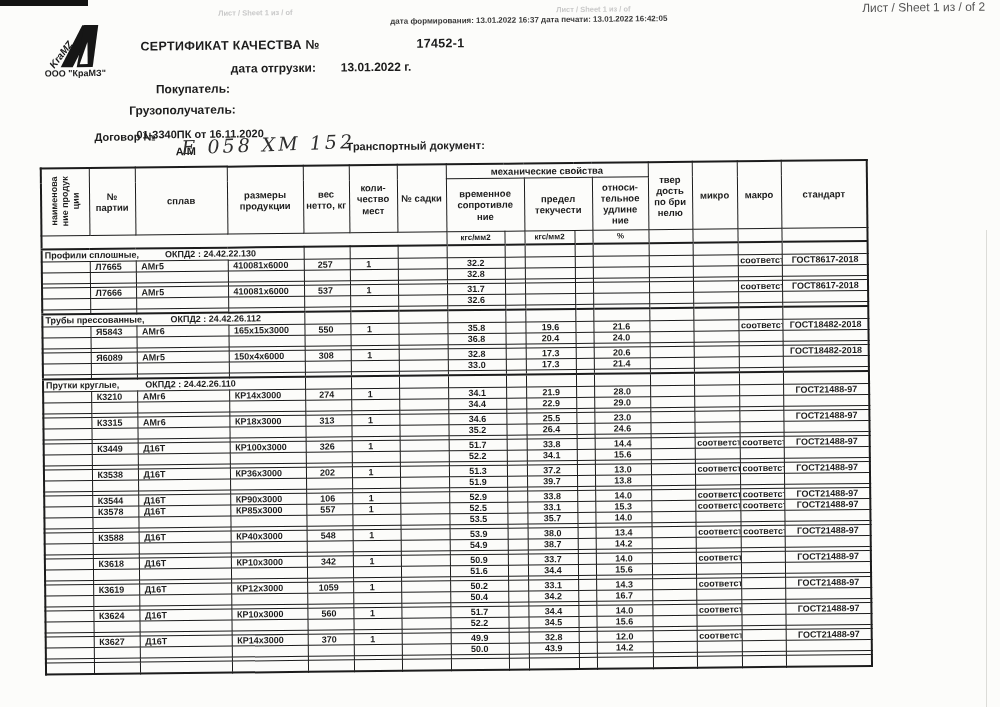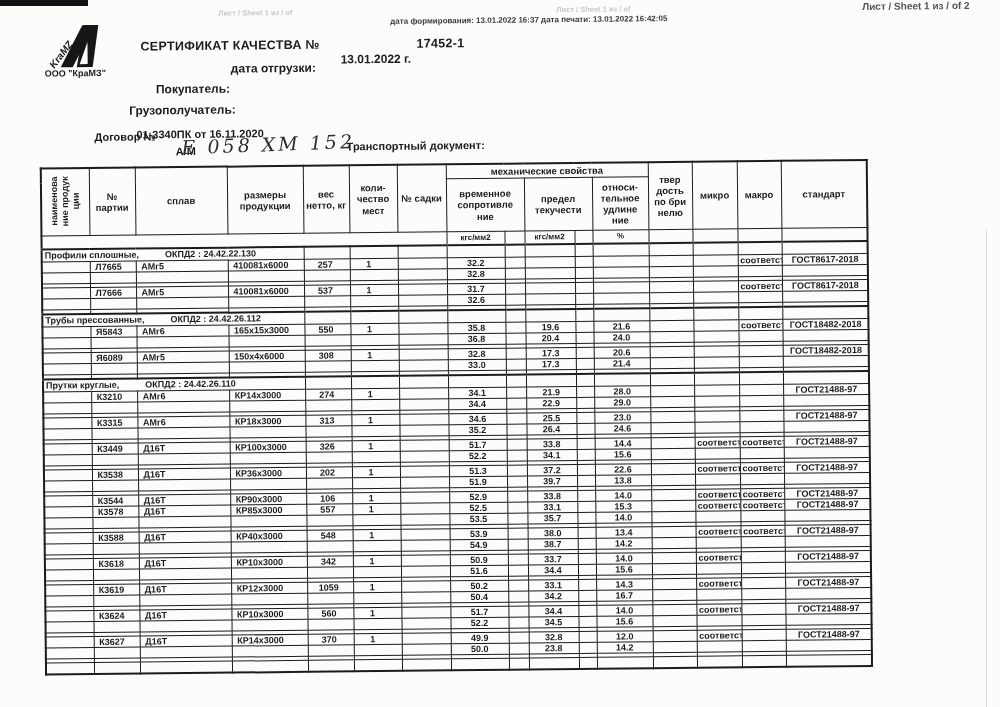--- a/index.html
+++ b/index.html
@@ -7,21 +7,21 @@
     width:1000px;height:707px;overflow:hidden;position:relative;
     background:#fcfcfa;
     font-family:"Liberation Sans",sans-serif;
     color:#1c1c1c;
   }
   .sheet{position:absolute;left:0;top:0;width:1000px;height:707px;
     transform:rotate(-0.6deg);transform-origin:0 0;}
   .abs{position:absolute;white-space:nowrap;}
   .ghost{font-size:7.5px;color:#c9c9c9;font-weight:600;}
   .meta{font-size:8px;color:#3a3a3a;font-weight:600;}
-  .sheetinfo{font-size:10px;color:#555;font-weight:700;}
+  .sheetinfo{font-size:12px;color:#555;font-weight:400;}
   .company{font-size:9px;font-weight:700;}
   .title{font-size:12.5px;font-weight:700;letter-spacing:.3px;}
   .h2{font-size:12px;font-weight:700;}
   .h3{font-size:11px;font-weight:700;}
   .hand{font-family:"DejaVu Serif",serif;font-style:italic;font-size:19px;
     letter-spacing:3px;color:#2e2e2e;transform:rotate(-1.5deg);}
   
   .corner-bar{position:absolute;left:0;top:0;width:88px;height:6px;background:#131313;}
   .edge-line{position:absolute;left:986px;top:230px;width:1px;height:477px;background:#dcdcd8;}
 
@@ -71,21 +71,21 @@
       <polygon points="38,4 52,4 46,46 30,46" fill="#161616"></polygon>
       <polygon points="33,43 41,21 41,43" fill="#fcfcfa"></polygon>
       <text x="1" y="42" transform="rotate(-52 10 38)" font-size="10" font-weight="bold" font-style="italic" fill="#161616" font-family="Liberation Sans, sans-serif">KraMZ</text>
     </svg>
   </div>
   <div class="abs company" style="left:44px;top:69px;">ООО "КраМЗ"</div>
 
   <div class="abs title" style="left:140px;top:41px;">СЕРТИФИКАТ КАЧЕСТВА №</div>
   <div class="abs title" style="left:404px;top:41px;margin-left:12px;">17452-1</div>
   <div class="abs h2" style="left:230px;top:64px;">дата отгрузки:</div>
-  <div class="abs h2" style="left:340px;top:56px;">13.01.2022 г.</div>
+  <div class="abs h2" style="left:340px;top:64px;">13.01.2022 г.</div>
   <div class="abs h2" style="left:155px;top:84px;">Покупатель:</div>
   <div class="abs h2" style="left:128px;top:105px;">Грузополучатель:</div>
   <div class="abs h3" style="left:60px;top:132px;margin-left:33px;">Договор №</div>
   <div class="abs h3" style="left:135px;top:130px;">01-3340ПК от 16.11.2020</div>
   <div class="abs h3" style="left:150px;top:147px;margin-left:24px;">А/М</div>
   <div class="abs hand" style="left:180px;top:136px;">Е 058 ХМ 152</div>
   <div class="abs h3" style="left:345px;top:144px;">Транспортный документ:</div>
 
   <table class="cert">
     <colgroup>
@@ -568,21 +568,21 @@
           <td class="al">К3538</td>
           <td class="al">Д16Т</td>
           <td class="al">КР36x3000</td>
           <td class="ar">202</td>
           <td class="ar pr">1</td>
           <td></td>
           <td class="num">51.3</td>
           <td></td>
           <td class="num">37.2</td>
           <td></td>
-          <td class="num">22.6</td>
+          <td class="num">13.0</td>
           <td></td>
           <td class="small">соответст.</td>
           <td class="small">соответст.</td>
           <td class="std">ГОСТ21488-97</td>
         </tr>
         <tr class="data-row">
           <td></td>
           <td class="al"></td>
           <td class="al"></td>
           <td class="al"></td>
@@ -926,21 +926,21 @@
         <tr class="data-row">
           <td></td>
           <td class="al"></td>
           <td class="al"></td>
           <td class="al"></td>
           <td class="ar"></td>
           <td class="ar pr"></td>
           <td></td>
           <td class="num">50.0</td>
           <td></td>
-          <td class="num">23.8</td>
+          <td class="num">43.9</td>
           <td></td>
           <td class="num">14.2</td>
           <td></td>
           <td class="small"></td>
           <td class="small"></td>
           <td class="std"></td>
         </tr>
         <tr class="spacer-row">
           <td></td>
           <td></td>

